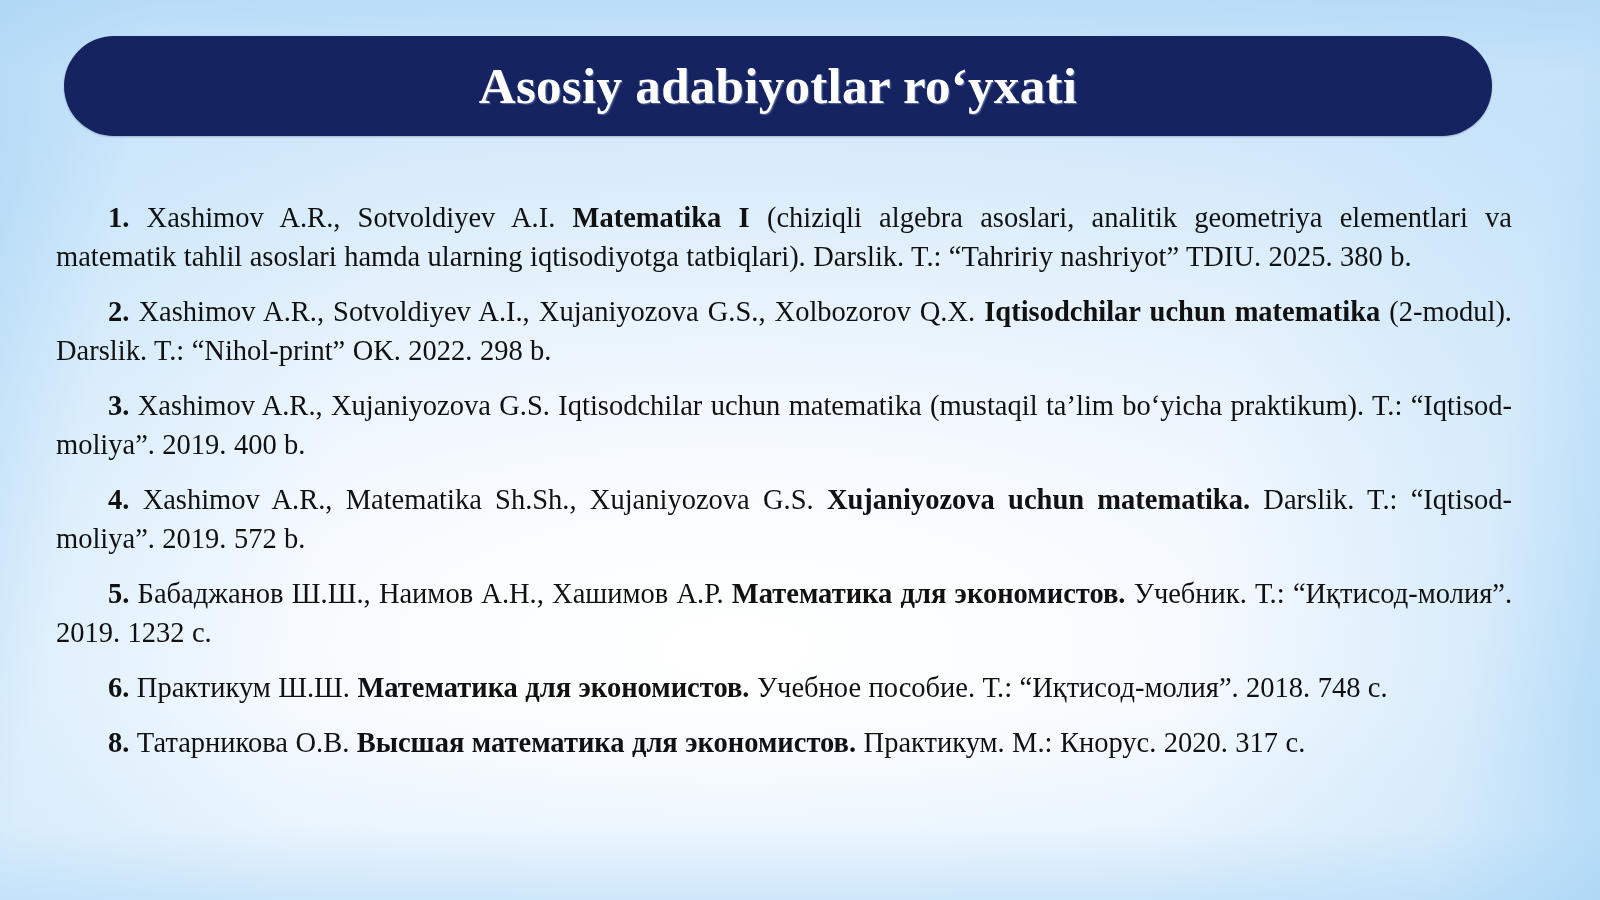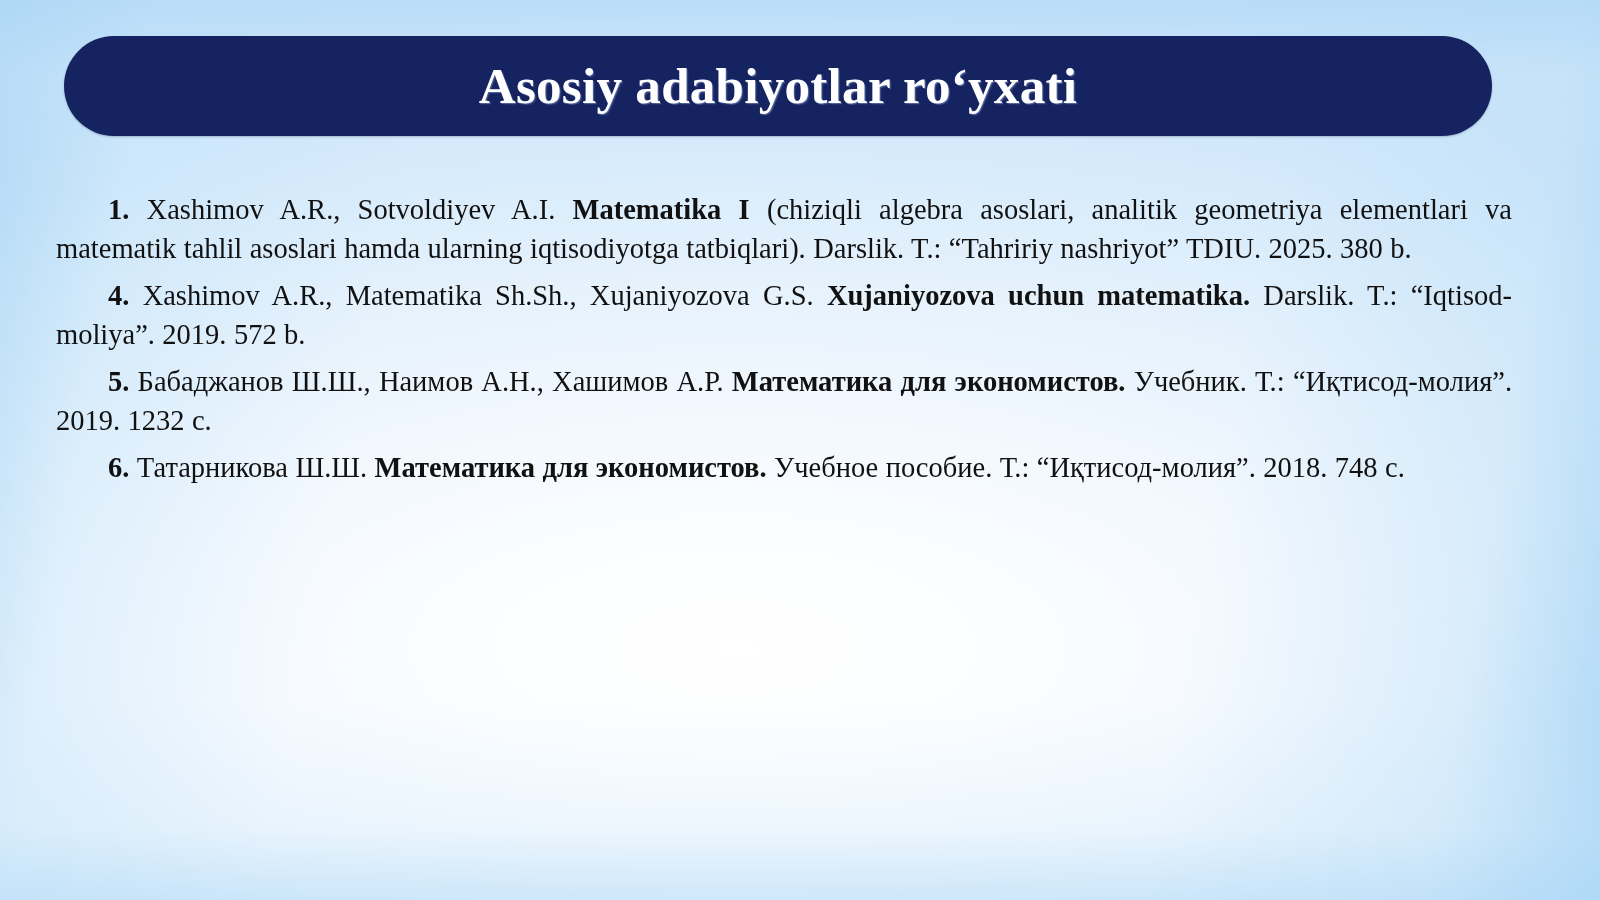--- a/index.html
+++ b/index.html
@@ -93,36 +93,39 @@
     width: 1456px;
     z-index: 2;
   }
   .ref-item {
     font-size: 28.5px;
     line-height: 39px;
     color: #111111;
     text-align: justify;
     text-justify: inter-word;
     text-indent: 52px;
-    margin: 8px 0 0 0;
+    margin: 16px 0 0 0;
     hyphens: none;
     word-spacing: 0.3px;
   }
   .ref-item .b { font-weight: bold; }
   .ref-item .n { font-weight: bold; }
 </style>
 </head>
 <body>
 
 <div id="slide">
 
   <div class="title-banner">
     <div class="title-text">Asosiy adabiyotlar ro‘yxati</div>
   </div>
 
   <div class="refs">
       <p class="ref-item"><span class="n">1.</span><span class=""> Xashimov A.R., Sotvoldiyev A.I. </span><span class="b">Matematika I</span><span class=""> (chiziqli algebra asoslari, analitik geometriya elementlari va matematik tahlil asoslari hamda ularning iqtisodiyotga tatbiqlari). Darslik. T.: “Tahririy nashriyot” TDIU. 2025. 380 b.</span></p>
+      <p class="ref-item"><span class="n">2.</span><span class=""> Xashimov A.R., Sotvoldiyev A.I., Xujaniyozova G.S., Xolbozorov Q.X. </span><span class="b">Iqtisodchilar uchun matematika</span><span class=""> (2-modul). Darslik. T.: “Nihol-print” OK. 2022. 298 b.</span></p>
+      <p class="ref-item"><span class="n">3.</span><span class=""> Xashimov A.R., Xujaniyozova G.S. Iqtisodchilar uchun matematika (mustaqil ta’lim bo‘yicha praktikum). T.: “Iqtisod-moliya”. 2019. 400 b.</span></p>
       <p class="ref-item"><span class="n">4.</span><span class=""> Xashimov A.R., Matematika Sh.Sh., Xujaniyozova G.S. </span><span class="b">Xujaniyozova uchun matematika.</span><span class=""> Darslik. T.: “Iqtisod-moliya”. 2019. 572 b.</span></p>
       <p class="ref-item"><span class="n">5.</span><span class=""> Бабаджанов Ш.Ш., Наимов А.Н., Хашимов А.Р. </span><span class="b">Математика для экономистов.</span><span class=""> Учебник. Т.: “Иқтисод-молия”. 2019. 1232 с.</span></p>
-      <p class="ref-item"><span class="n">6.</span><span class=""> Татарникова Ш.Ш. </span><span class="b">Математика для экономистов.</span><span class=""> Учебное пособие. Т.: “Иқтисод-молия”. 2018. 748 с.</span></p>
+      <p class="ref-item"><span class="n">6.</span><span class=""> Практикум Ш.Ш. </span><span class="b">Математика для экономистов.</span><span class=""> Учебное пособие. Т.: “Иқтисод-молия”. 2018. 748 с.</span></p>
+      <p class="ref-item"><span class="n">8.</span><span class=""> Татарникова О.В. </span><span class="b">Высшая математика для экономистов.</span><span class=""> Практикум. М.: Кнорус. 2020. 317 с.</span></p>
     </div>
 
 </div>
 
 </body></html>

